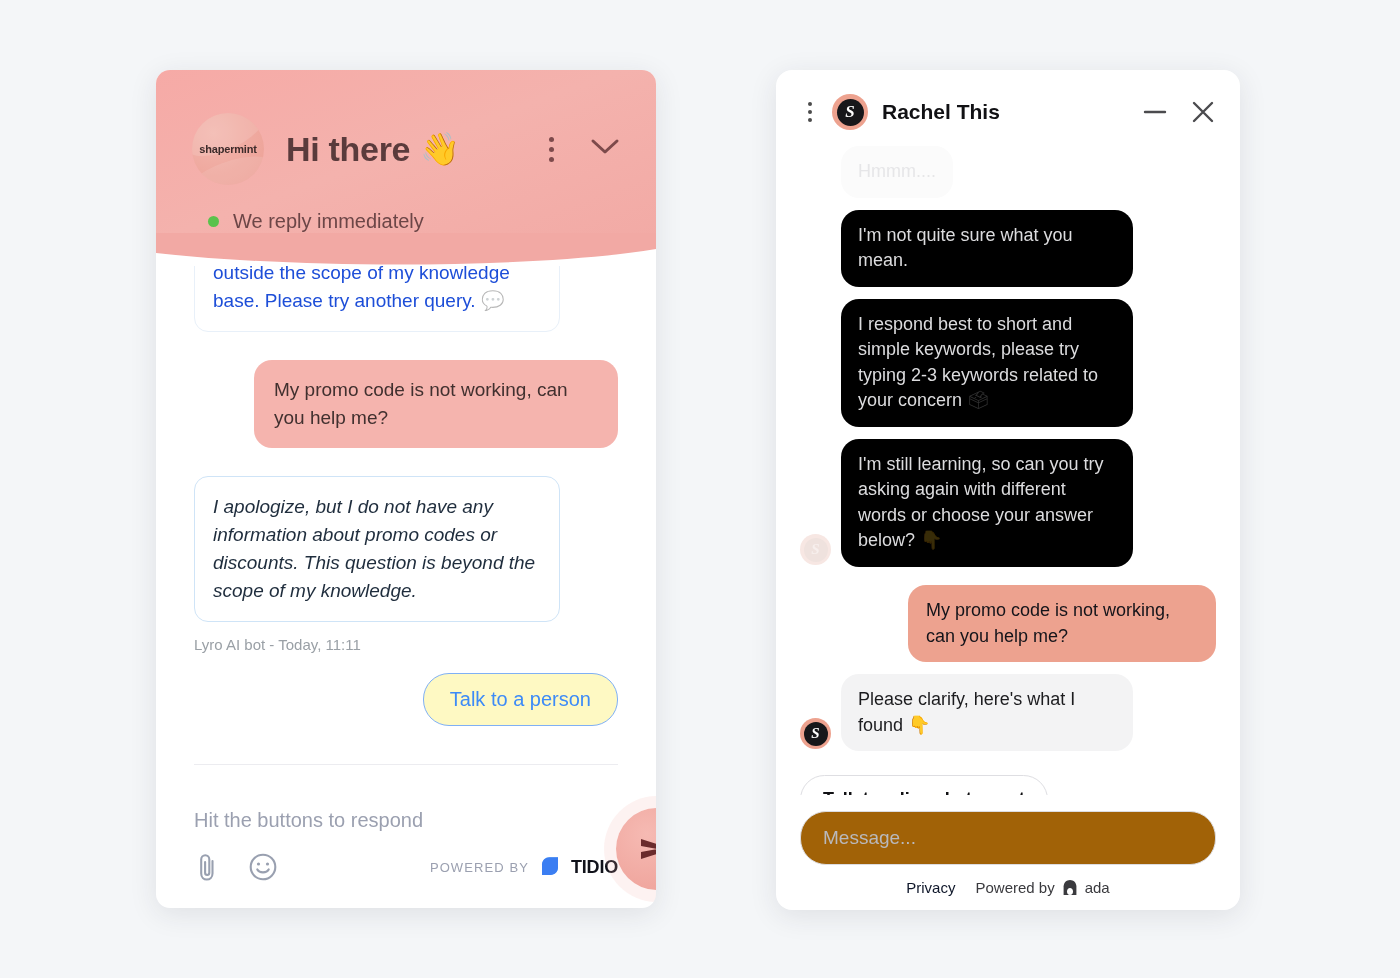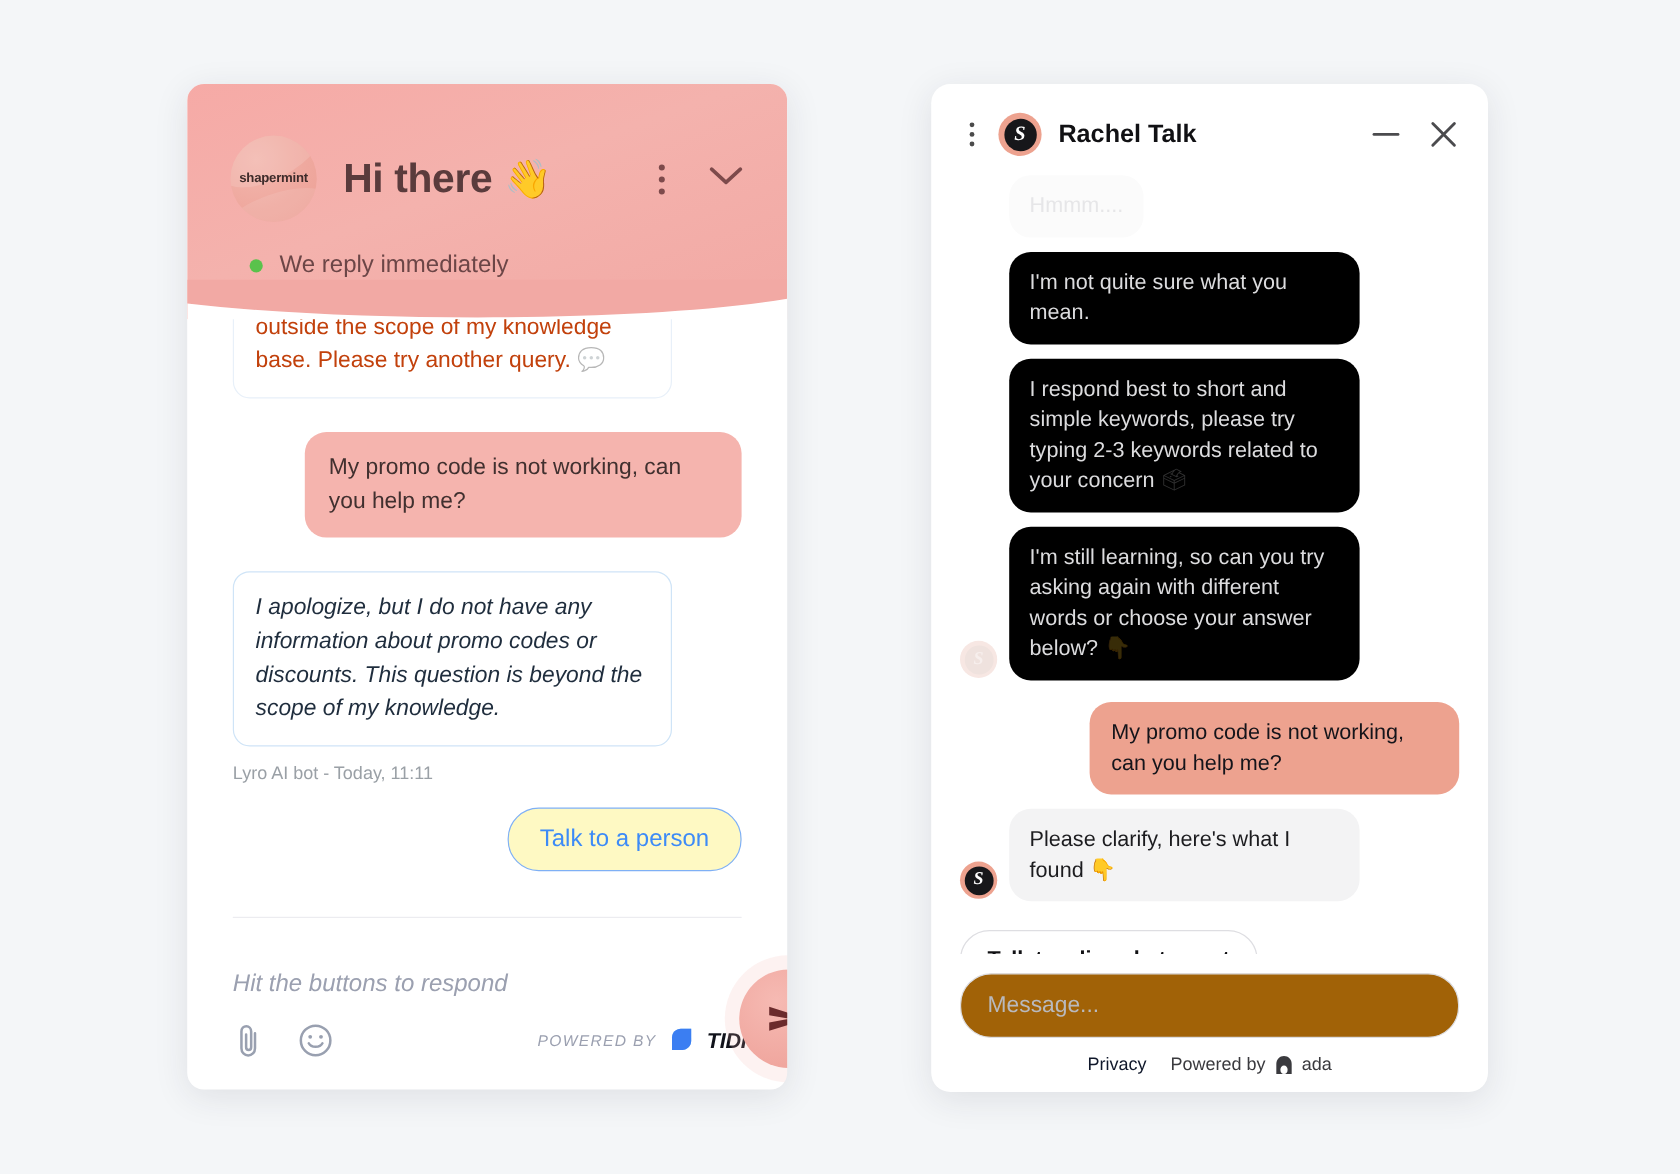--- a/index.html
+++ b/index.html
@@ -93,21 +93,21 @@
   }
   .bubble-bot {
     border: 1px solid #cfe4f7;
     border-radius: 14px;
     padding: 16px 18px;
     max-width: 366px;
     font-size: 19px; line-height: 1.48;
     color: #1f2d3d;
     align-self: flex-start;
   }
-  .bubble-bot.faded { color: #c2410c; border-color: #e8f0f9; }
+  .bubble-bot.faded { color: #1d4ed8; border-color: #e8f0f9; }
   .bubble-bot.faded .inline-emoji { opacity: 0.28; }
   .msg-clip-top {
     margin-top: -34px;
   }
   .bubble-user {
     align-self: flex-end;
     background: #f5b4ae;
     color: #41302f;
     border-radius: 18px;
     padding: 16px 20px;
@@ -125,21 +125,21 @@
     background: #fef9c3;
     border-radius: 26px;
     padding: 14px 26px;
     font-size: 20px;
     cursor: pointer;
   }
   .tidio-divider {
     margin: 38px 0 0 0; height: 1px; background: #ececf0; width: 100%;
   }
   .tidio-footer {
-    flex: 0 0 auto; padding: 0 20px 26px 38px; position: relative; font-style: italic;
+    flex: 0 0 auto; padding: 0 38px 26px 38px; position: relative;
   }
   .tidio-placeholder {
     font-size: 20px; color: #9ba0b0; padding: 26px 0 20px 0;
   }
   .tidio-tools { display: flex; align-items: center; gap: 28px; }
   .tool-icon { cursor: pointer; display: flex; align-items: center; }
   .powered-tidio {
     margin-left: auto; display: flex; align-items: center; gap: 9px;
   }
   .powered-label { font-size: 13px; letter-spacing: 1.1px; color: #9ba0b0; font-weight: 500; }
@@ -347,21 +347,21 @@
 
     <div class="ada-header">
       <div class="ada-kebab">
         <span></span>
         <span></span>
         <span></span>
       </div>
       <div class="ada-avatar">
         <div class="ada-avatar-inner">S</div>
       </div>
-      <div class="ada-name">Rachel Talk</div>
+      <div class="ada-name">Rachel This</div>
       <div class="ada-header-actions">
         <div class="ada-min">
           <svg width="26" height="14" viewBox="0 0 26 14">
             <path d="M3 7 L23 7" stroke="#4b4b4e" stroke-width="2.4" stroke-linecap="round"></path>
           </svg>
         </div>
         <div class="ada-close">
           <svg width="26" height="26" viewBox="0 0 26 26">
             <path d="M4 4 L22 22 M22 4 L4 22" stroke="#4b4b4e" stroke-width="2.4" stroke-linecap="round"></path>
           </svg>

